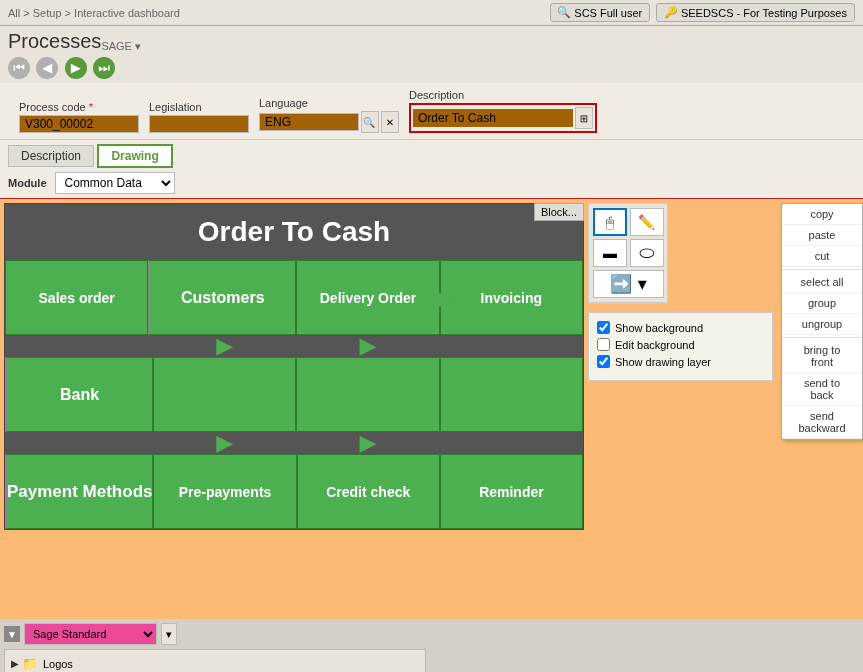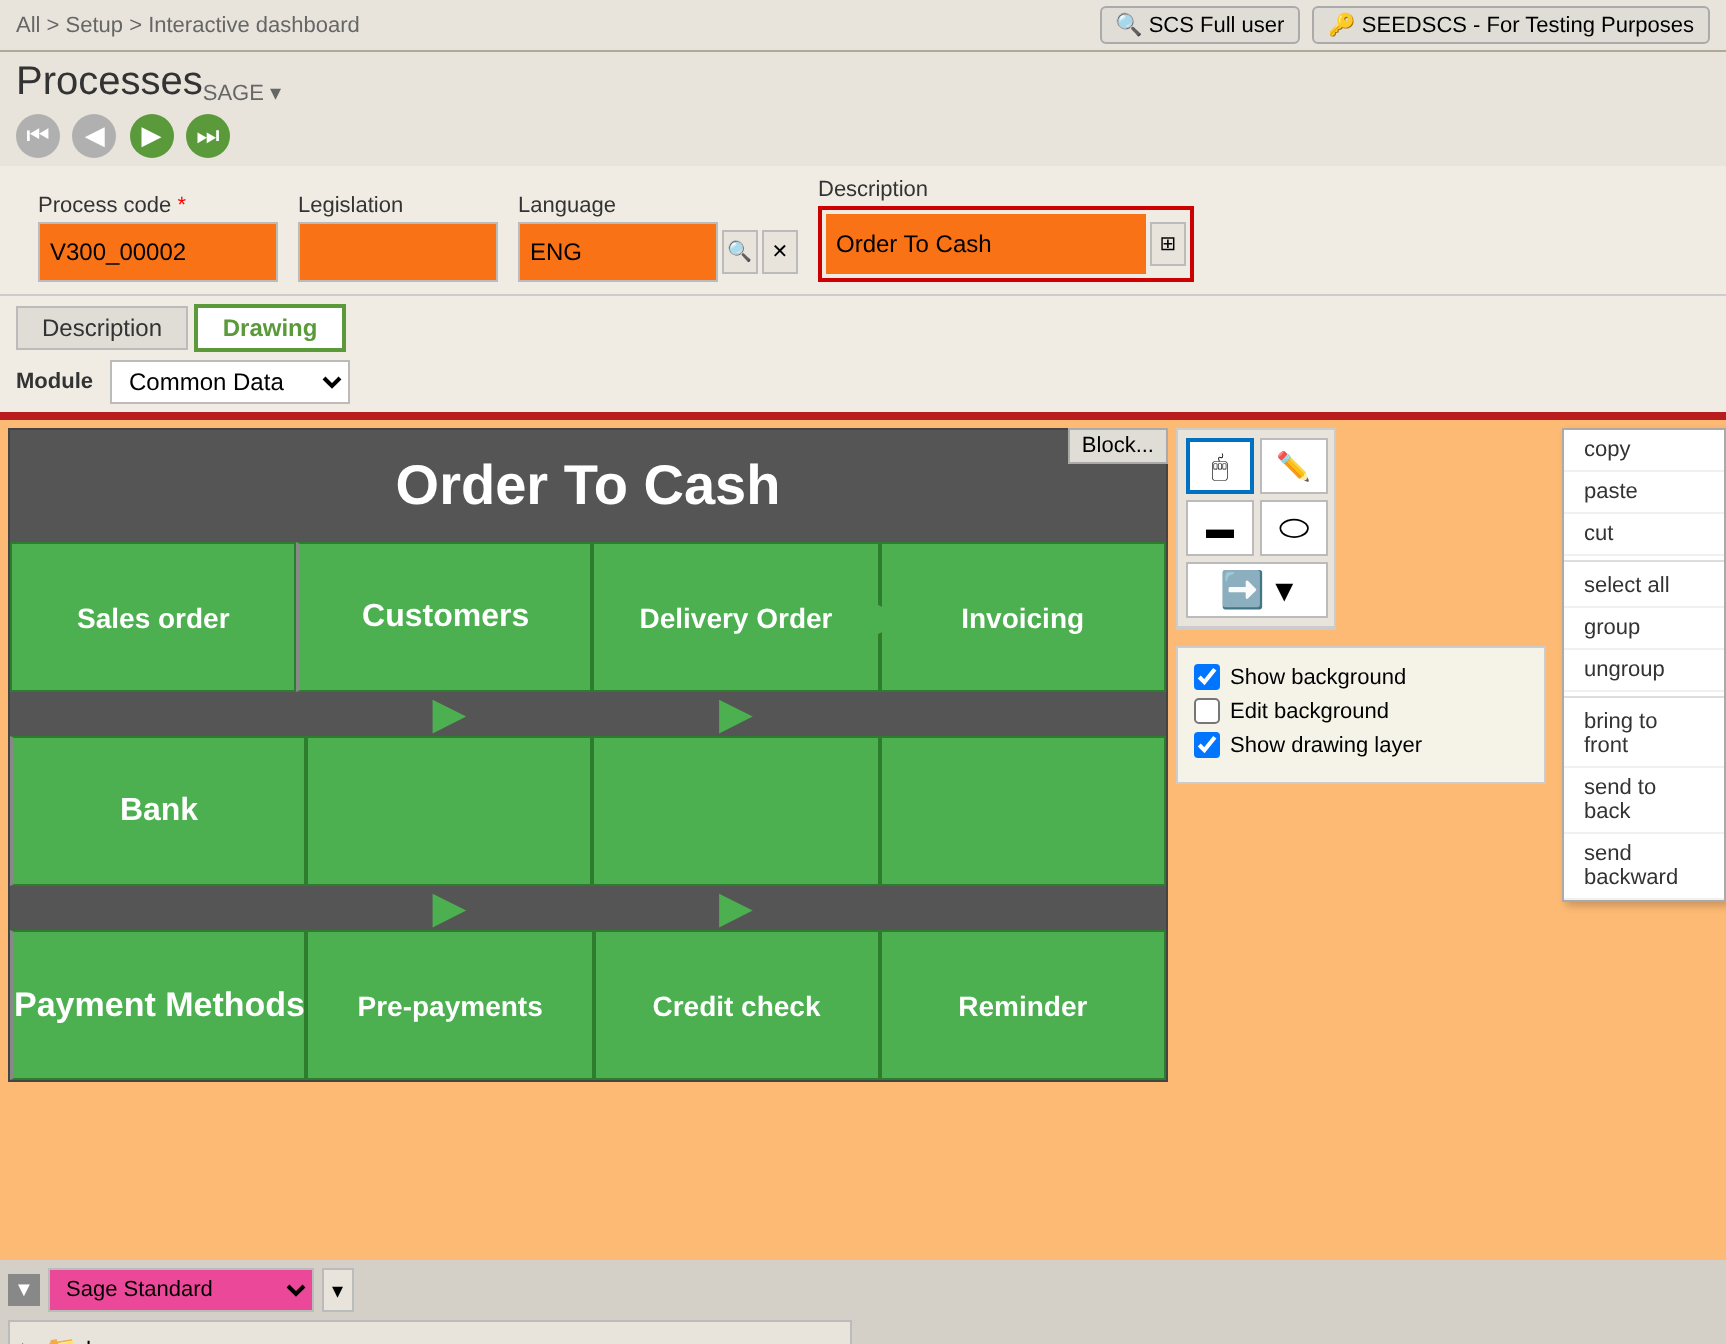--- a/index.html
+++ b/index.html
@@ -20,36 +20,36 @@
     
     .nav-buttons { background: #e8e4dc; padding: 2px 8px 4px 8px; }
     .nav-btn { display: inline-block; width: 22px; height: 22px; border-radius: 50%; background: #5a9a3a; color: white; text-align: center; line-height: 22px; font-size: 13px; margin-right: 3px; cursor: pointer; border: none; }
     .nav-btn.disabled { background: #b0b0b0; }
 
     
     .form-area { background: #f0ece4; padding: 6px 19px; border-bottom: 1px solid #ccc; display: flex; gap: 10px; align-items: flex-end; }
     .form-field { display: flex; flex-direction: column; gap: 2px; }
     .form-label { font-size: 11px; color: #333; }
     .form-label .required { color: red; }
-    .form-input { border: 1px solid #bbb; background: #f97316; padding: 2px 5px; font-size: 12px; height: 30px; }
+    .form-input { border: 1px solid #bbb; background: #a16207; padding: 2px 5px; font-size: 12px; height: 18px; }
     .form-input.wide { width: 120px; }
     .form-input.medium { width: 100px; }
     .form-input.lang { width: 100px; }
     .form-input.desc { width: 160px; }
     .desc-field-wrapper { border: 2px solid #cc0000; padding: 2px; display: flex; flex-direction: column; gap: 2px; }
     .lang-wrapper { display: flex; align-items: center; gap: 2px; }
     .search-btn { border: 1px solid #bbb; background: #e8e4dc; height: 22px; width: 18px; font-size: 10px; cursor: pointer; display: inline-flex; align-items: center; justify-content: center; }
 
     
     .tabs-area { background: #f0ece4; padding: 4px 8px 0 8px; }
     .tab { display: inline-block; padding: 3px 12px; border: 1px solid #bbb; background: #e0ddd6; cursor: pointer; font-size: 12px; color: #333; }
     .tab.drawing { border: 2px solid #5a9a3a; color: #5a9a3a; font-weight: bold; background: white; }
 
     
-    .module-row { background: #f0ece4; padding: 4px 8px; display: flex; align-items: center; gap: 8px; border-bottom: 4px solid #b91c1c; }
+    .module-row { background: #f0ece4; padding: 4px 8px; display: flex; align-items: center; gap: 8px; border-bottom: 1px solid #b91c1c; }
     .module-label { font-size: 11px; font-weight: bold; color: #333; }
     .module-select { border: 1px solid #bbb; background: white; padding: 2px 5px; font-size: 12px; height: 22px; width: 120px; }
 
     
     .main-content { display: flex; background: #fdba74; height: 420px; }
 
     
     .drawing-area { flex: 1; padding: 6px; position: relative; }
     .block-btn { position: absolute; top: 4px; right: 4px; background: #e0ddd6; border: 1px solid #aaa; padding: 2px 6px; font-size: 11px; cursor: pointer; }
 
@@ -248,21 +248,21 @@
         <input type="checkbox" style="">
         <span>Edit background</span>
       </div>
       <div class="checkbox-row">
         <input type="checkbox" checked="" style="">
         <span>Show drawing layer</span>
       </div>
     </div>
   </div>
 
-  <div class="context-menu" style="align-self:flex-start; margin-top:4px;">
+  <div class="context-menu" style="align-self:flex-start; margin-top:4px;text-align:center;">
     <div class="ctx-item">copy</div>
     <div class="ctx-item">paste</div>
     <div class="ctx-item">cut</div>
     <div class="ctx-divider"></div>
     <div class="ctx-item">select all</div>
     <div class="ctx-item">group</div>
     <div class="ctx-item">ungroup</div>
     <div class="ctx-divider"></div>
     <div class="ctx-item">bring to front</div>
     <div class="ctx-item">send to back</div>

